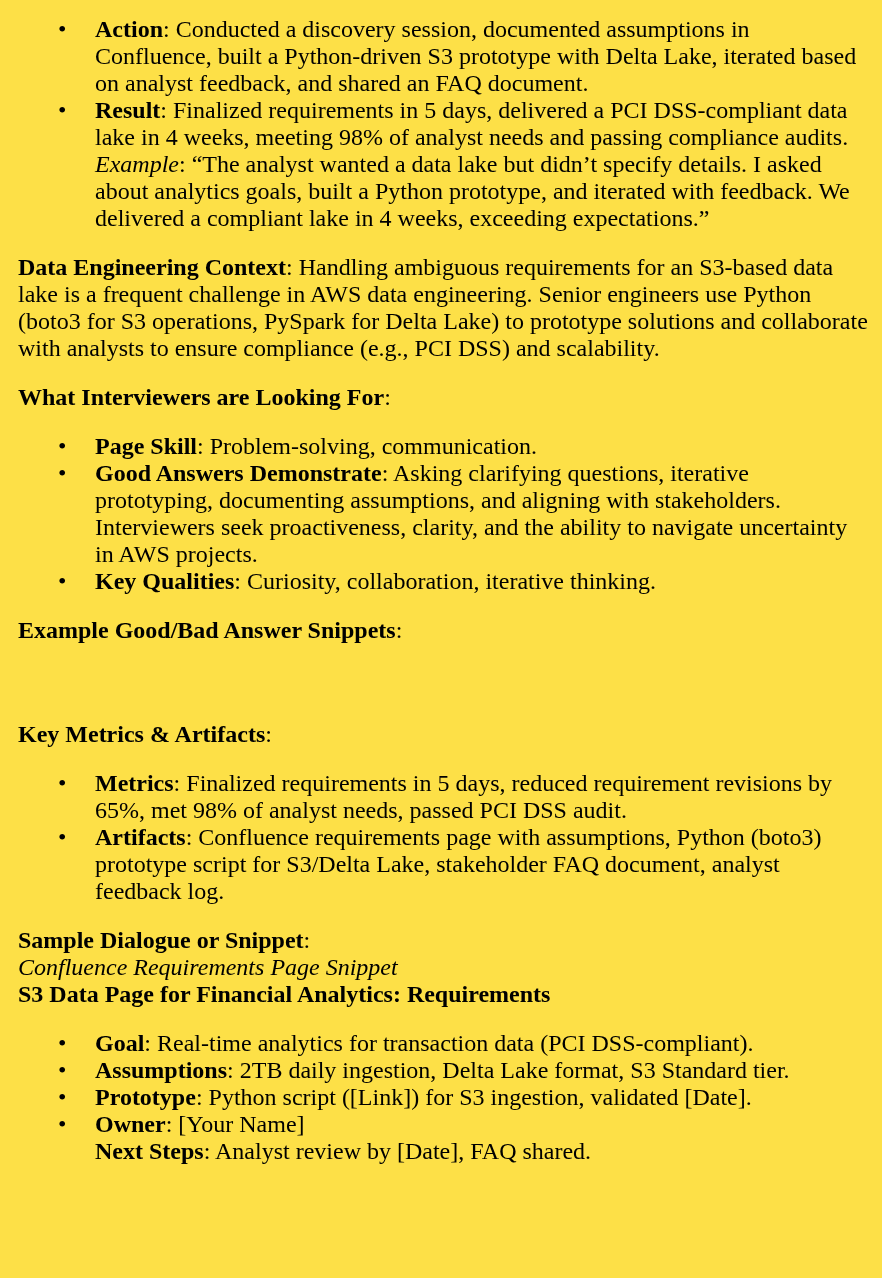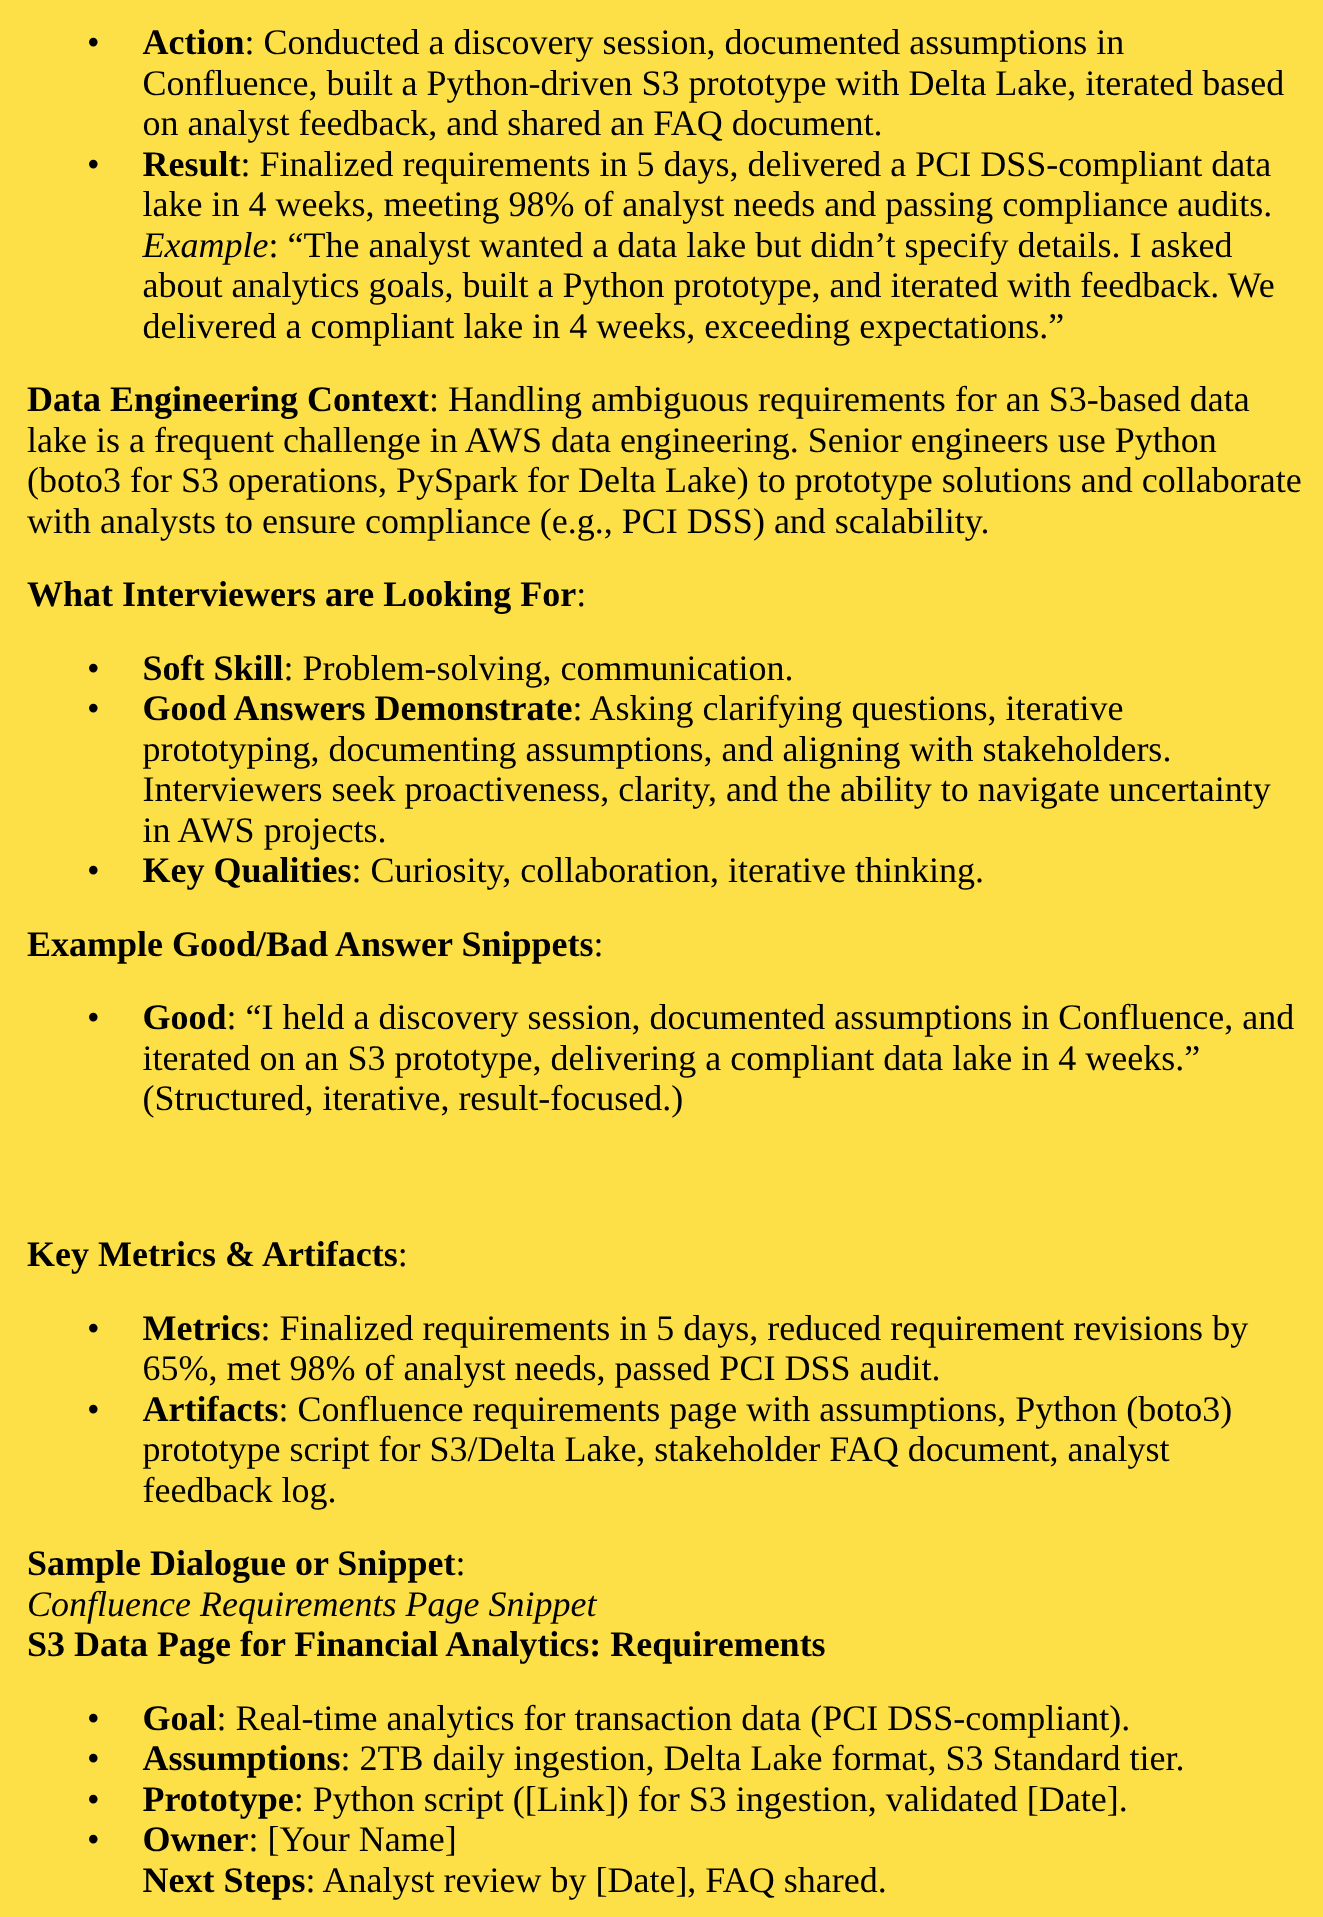--- a/index.html
+++ b/index.html
@@ -59,38 +59,35 @@
   <p class="block">
     <span class="b">Data Engineering Context</span><span>: Handling ambiguous requirements for an S3-based data lake is a frequent challenge in AWS data engineering. Senior engineers use Python (boto3 for S3 operations, PySpark for Delta Lake) to prototype solutions and collaborate with analysts to ensure compliance (e.g., PCI DSS) and scalability.</span>
   </p>
 
   <p class="block">
     <span class="b">What Interviewers are Looking For</span><span>:</span>
   </p>
 
   <div class="block">
     <div class="li">
-      <span class="b">Soft Skill</span><span>: Problem-solving, communication.</span>
+      <span class="b">Page Skill</span><span>: Problem-solving, communication.</span>
     </div>
     <div class="li">
       <span class="b">Good Answers Demonstrate</span><span>: Asking clarifying questions, iterative prototyping, documenting assumptions, and aligning with stakeholders. Interviewers seek proactiveness, clarity, and the ability to navigate uncertainty in AWS projects.</span>
     </div>
     <div class="li">
       <span class="b">Key Qualities</span><span>: Curiosity, collaboration, iterative thinking.</span>
     </div>
   </div>
 
   <p class="block">
     <span class="b">Example Good/Bad Answer Snippets</span><span>:</span>
   </p>
 
   <div class="block">
-    <div class="li">
-      <span class="b">Good</span><span>: “I held a discovery session, documented assumptions in Confluence, and iterated on an S3 prototype, delivering a compliant data lake in 4 weeks.” (Structured, iterative, result-focused.)</span>
-    </div>
   </div>
 
   <p class="block big-gap">
     <span class="b">Key Metrics &amp; Artifacts</span><span>:</span>
   </p>
 
   <div class="block">
     <div class="li">
       <span class="b">Metrics</span><span>: Finalized requirements in 5 days, reduced requirement revisions by 65%, met 98% of analyst needs, passed PCI DSS audit.</span>
     </div>

